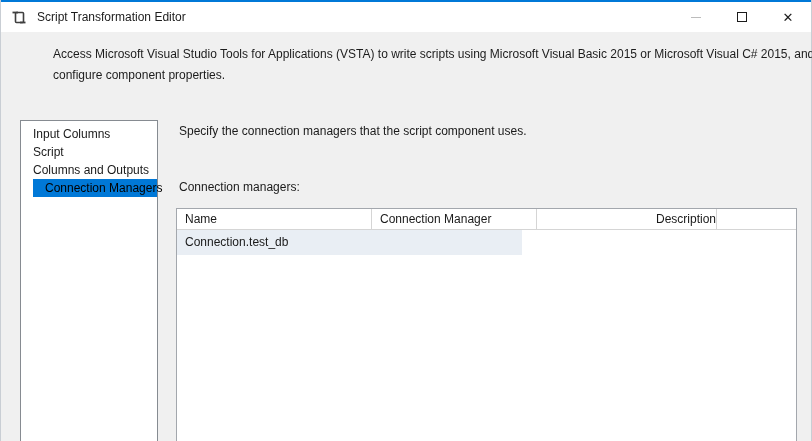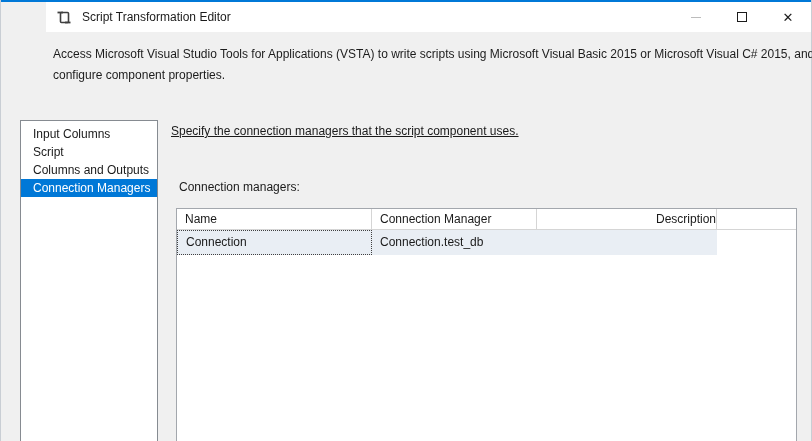--- a/index.html
+++ b/index.html
@@ -4,37 +4,37 @@
 <style>
   * { margin:0; padding:0; box-sizing:border-box; }
   html,body { width:812px; height:441px; }
   body {
     font-family:"Liberation Sans","DejaVu Sans",sans-serif;
     font-size:12px; color:#1a1a1a; background:#f0f0f0;
     overflow:hidden; position:relative;
   }
   .window { position:absolute; inset:0; background:#f0f0f0; border-left:1px solid #c9ced4; border-right:1px solid #c9ced4; }
   .accent-line { position:absolute; top:0; left:0; right:0; height:2px; background:#0078d7; }
-  .titlebar { position:absolute; top:2px; left:0; right:0; height:30px; background:#ffffff; display:flex; align-items:center;margin-left:45px; }
+  .titlebar { position:absolute; top:2px; left:0; right:0; height:30px; background:#ffffff; display:flex; align-items:center; }
   .app-icon { width:16px; height:16px; margin-left:10px; display:inline-block; }
   .title-text { margin-left:10px; color:#1b1b1b; }
   .win-controls { position:absolute; right:0; top:0; height:30px; display:flex; }
   .win-btn { width:46px; height:30px; display:flex; align-items:center; justify-content:center; cursor:default; }
   .min-glyph { width:10px; height:1px; background:#bcbcbc; display:block; }
   .max-glyph { width:10px; height:10px; border:1px solid #1b1b1b; display:block; background:transparent; }
   .close-glyph { font-size:13px; color:#1b1b1b; line-height:1; }
 
   .description { position:absolute; left:11px; top:44px; width:790px; line-height:21px; color:#1c1c1c;margin-left:41px; }
 
   .sidebar-list { position:absolute; left:19px; top:120px; width:138px; height:340px;
     background:#ffffff; border:1px solid #868b91; padding-top:4px; }
   .sidebar-item { height:18px; line-height:18px; padding-left:12px; white-space:nowrap; cursor:default; }
-  .sidebar-item.selected { background:#0078d7; color:#ffffff; }
+  .sidebar-item.selected { background:#0078d7; color:#000000;margin-left:12px; }
 
-  .instruction { position:absolute; left:170px; top:124px;text-decoration:underline; }
+  .instruction { position:absolute; left:178px; top:124px; }
   .grid-label { position:absolute; left:178px; top:180px;text-align:center; }
 
   .cm-table { position:absolute; left:175px; top:208px; width:621px; height:250px;
     background:#ffffff; border:1px solid #a3a7ad; }
   .thead { display:flex; height:21px; }
   .th { line-height:20px; padding-left:8px; border-bottom:1px solid #d5d5d5; border-right:1px solid #d5d5d5; overflow:hidden; white-space:nowrap; }
   .th.filler { border-right:none; }
   .trow { display:flex; height:25px; }
   .td { line-height:24px; padding-left:8px; background:#e9eef4; overflow:hidden; white-space:nowrap; }
   .td.focus-cell { border:1px dotted #404040; line-height:22px; }
@@ -85,19 +85,18 @@
   <div class="grid-label">Connection managers:</div>
 
   <div class="cm-table">
     <div class="thead">
       <div class="th col-1">Name</div>
       <div class="th col-2">Connection Manager</div>
       <div class="th col-3">Description</div>
       <div class="th col-f filler"></div>
     </div>
     <div class="trow">
-      <div class="td col-1 focus-cell">Connection</div>
       <div class="td col-2">Connection.test_db</div>
       <div class="td col-3"></div>
       <div class="td col-f filler"></div>
     </div>
   </div>
 </div>
 
 </body></html>

